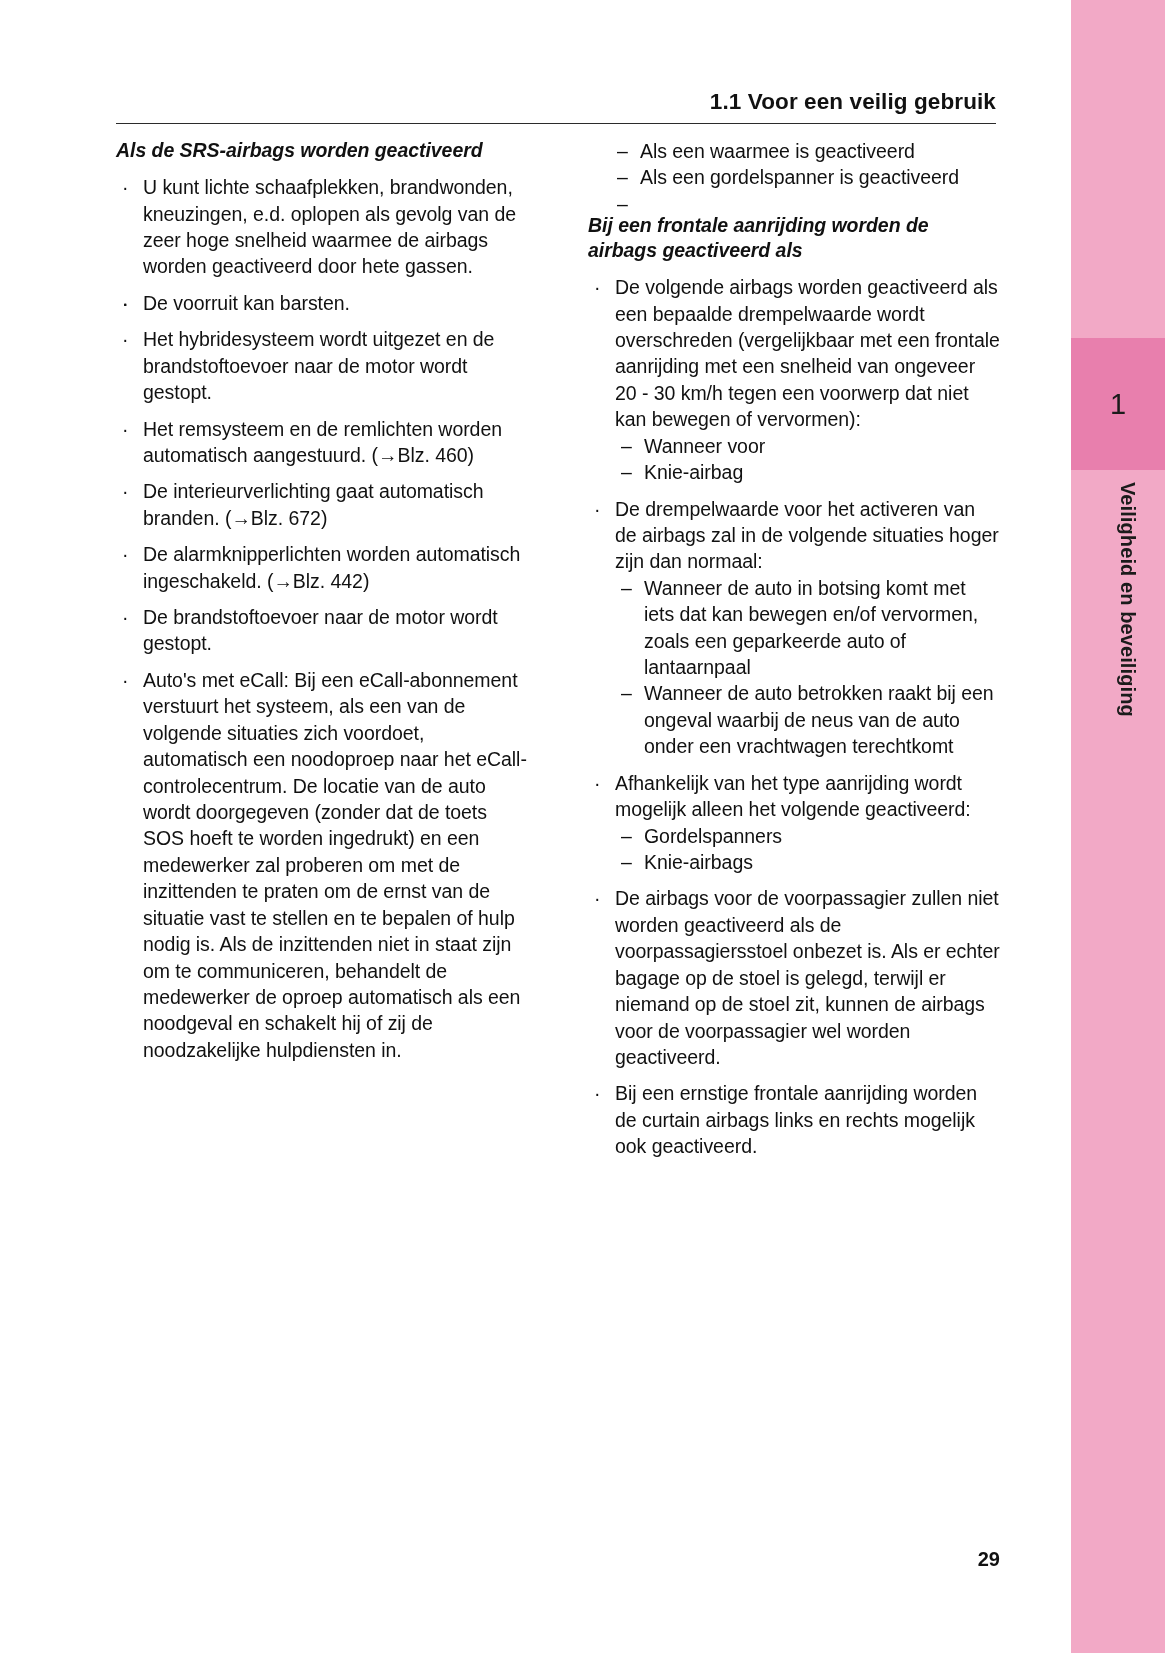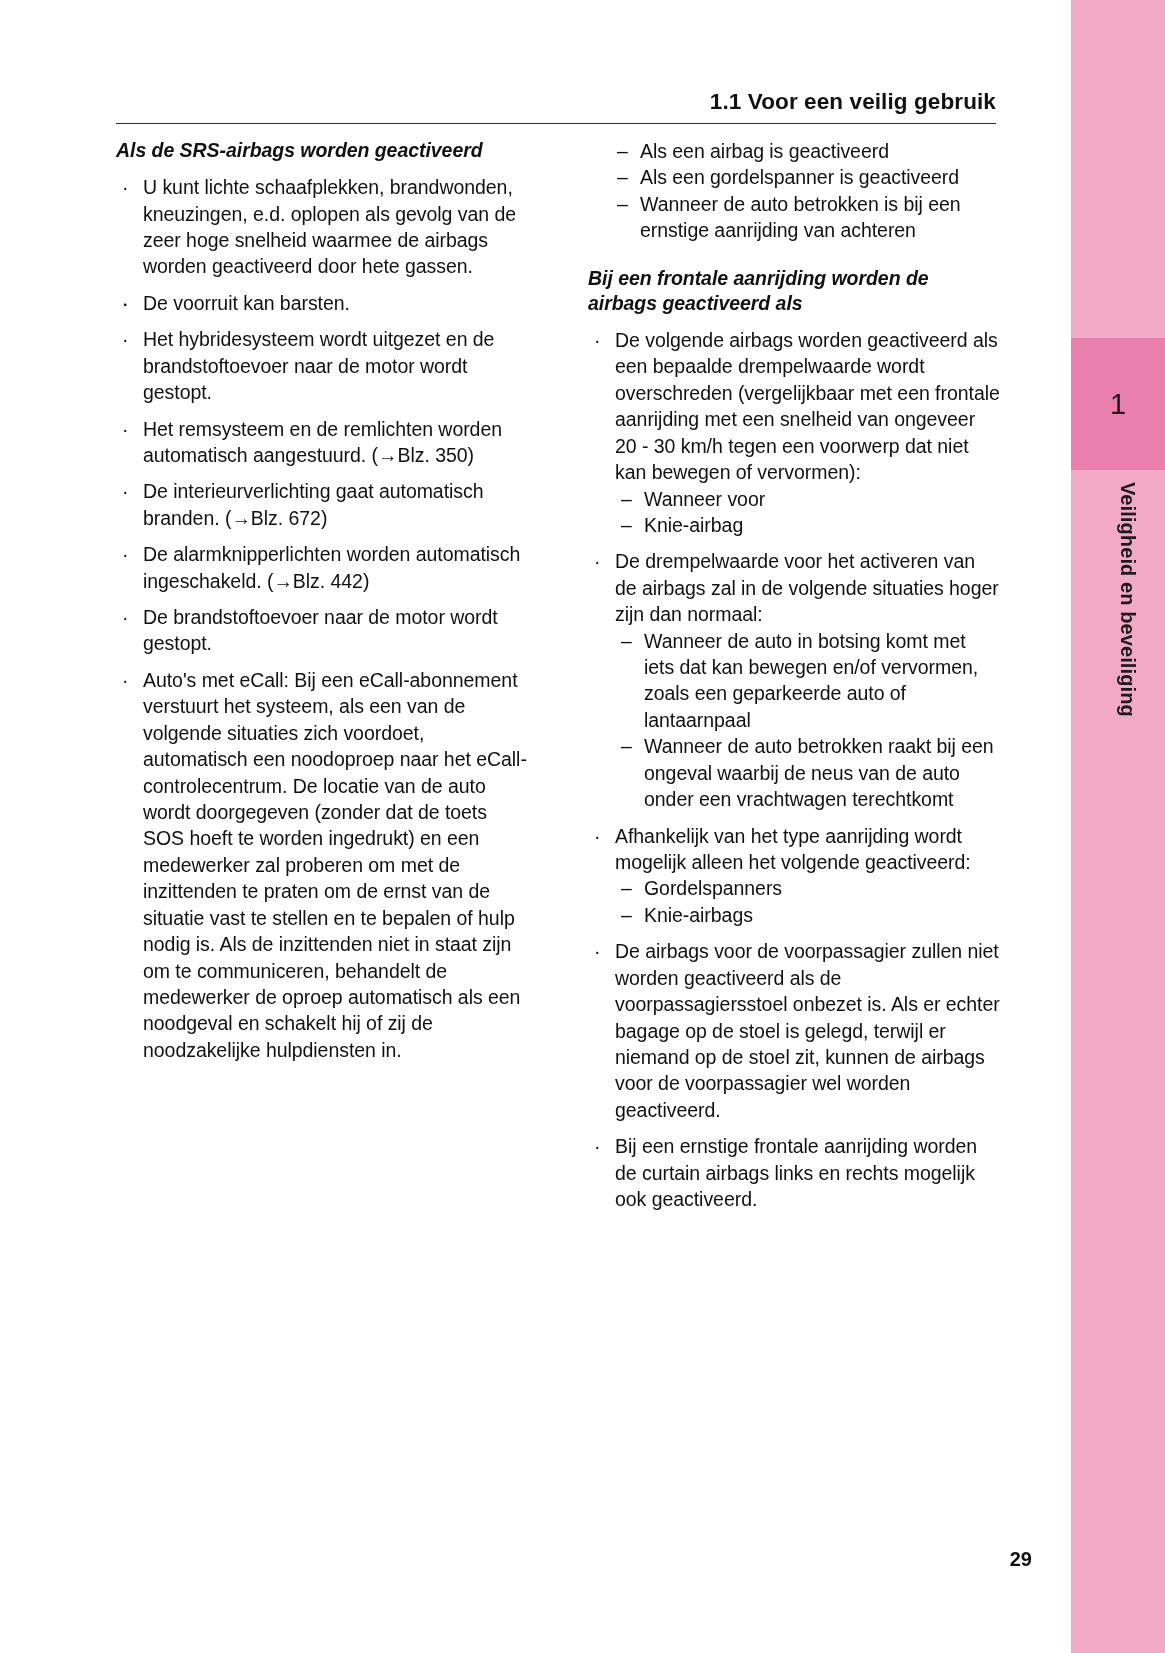--- a/index.html
+++ b/index.html
@@ -173,21 +173,20 @@
   
   #folio {
     position: absolute;
     bottom: 82px;
     left: 0;
     width: 1000px;
     text-align: right;
     font-size: 20px;
     font-weight: 700;
     color: #111111;
-    padding-left: 32px;
   }
 </style>
 </head>
 <body>
 
 <div id="page">
 
   <div id="header">
     <div class="header-title">1.1  Voor een veilig gebruik</div>
     <div class="header-rule"></div>
@@ -212,21 +211,21 @@
         <li class="bullet">
           <span class="bullet-mark">·</span>
           <span>De voorruit kan barsten.</span>
         </li>
         <li class="bullet">
           <span class="bullet-mark">·</span>
           <span>Het hybridesysteem wordt uitgezet en de brandstoftoevoer naar de motor wordt gestopt.</span>
         </li>
         <li class="bullet">
           <span class="bullet-mark">·</span>
-          <span>Het remsysteem en de remlichten worden automatisch aangestuurd. (→Blz. 350)</span>
+          <span>Het remsysteem en de remlichten worden automatisch aangestuurd. (→Blz. 460)</span>
         </li>
         <li class="bullet">
           <span class="bullet-mark">·</span>
           <span>De interieurverlichting gaat automatisch branden. (→Blz. 672)</span>
         </li>
         <li class="bullet">
           <span class="bullet-mark">·</span>
           <span>De alarmknipperlichten worden automatisch ingeschakeld. (→Blz. 442)</span>
         </li>
         <li class="bullet">
@@ -238,29 +237,28 @@
           <span>Auto's met eCall: Bij een eCall-abonnement verstuurt het systeem, als een van de volgende situaties zich voordoet, automatisch een noodoproep naar het eCall-controlecentrum. De locatie van de auto wordt doorgegeven (zonder dat de toets SOS hoeft te worden ingedrukt) en een medewerker zal proberen om met de inzittenden te praten om de ernst van de situatie vast te stellen en te bepalen of hulp nodig is. Als de inzittenden niet in staat zijn om te communiceren, behandelt de medewerker de oproep automatisch als een noodgeval en schakelt hij of zij de noodzakelijke hulpdiensten in.</span>
         </li>
       </ul>
     </div>
 
     <div class="col">
 
       <ul class="dashes lead-in">
         <li class="dash-item">
           <span class="dash-mark">–</span>
-          <span>Als een airbag is geactiveerd</span>
+          <span>Als een waarmee is geactiveerd</span>
         </li>
         <li class="dash-item">
           <span class="dash-mark">–</span>
           <span>Als een gordelspanner is geactiveerd</span>
         </li>
         <li class="dash-item">
           <span class="dash-mark">–</span>
-          <span>Wanneer de auto betrokken is bij een ernstige aanrijding van achteren</span>
         </li>
       </ul>
 
       <h3 class="section-heading spaced-top">Bij een frontale aanrijding worden de airbags geactiveerd als</h3>
 
       <ul class="bullets">
 
         <li class="bullet">
           <span class="bullet-mark">·</span>
           <span>De volgende airbags worden geactiveerd als een bepaalde drempelwaarde wordt overschreden (vergelijkbaar met een frontale aanrijding met een snelheid van ongeveer 20 - 30 km/h tegen een voorwerp dat niet kan bewegen of vervormen):</span>

